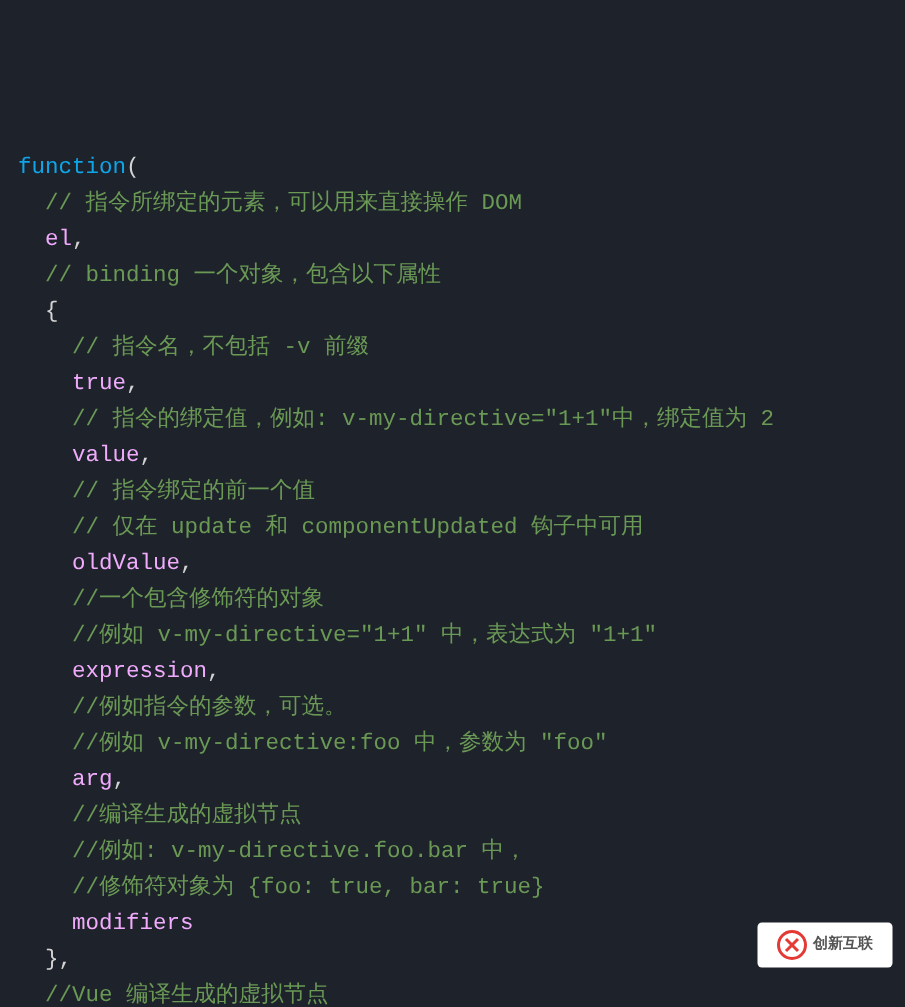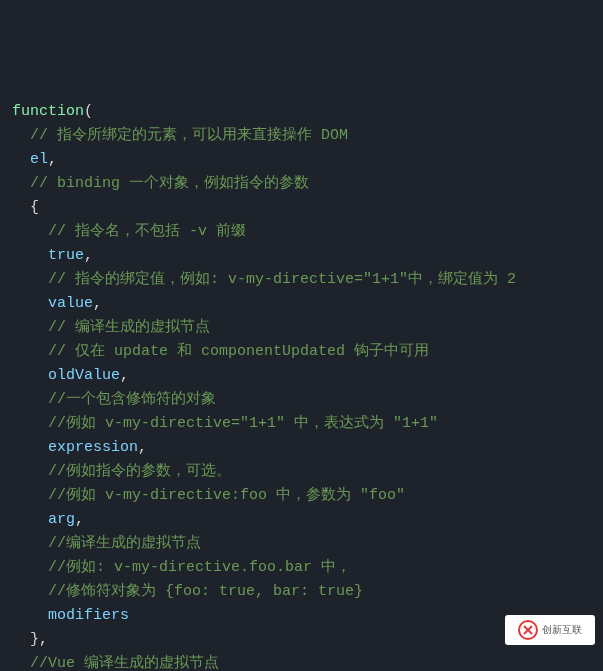--- a/index.html
+++ b/index.html
@@ -9,58 +9,59 @@
     font-size: 15px;
     line-height: 24px;
     color: #d4d4d4;
     width: 603px;
     height: 671px;
     padding: 4px 0 4px 12px;
     white-space: pre;
     overflow: hidden;
     position: relative;
   }
-  .kw { color: #86efac; }      
-  .id { color: #7dd3fc; }      
+  .kw { color: #0ea5e9; }      
+  .id { color: #f0abfc; }      
   .cm { color: #6a9955; margin-top: 20px; }      
   .pn { color: #d4d4d4; }      
   .logo {
     position: absolute;
     right: 8px;
     bottom: 26px;
     width: 90px;
     height: 30px;
     background: #ffffff;
     border-radius: 3px;
     display: flex;
     align-items: center;
     justify-content: center;
     font-family: Arial, sans-serif;
     font-size: 10px;
     color: #555;
     gap: 4px;
     white-space: normal;
+    font-weight: bold;
   }
   .logo svg { flex-shrink: 0; }
 </style>
 </head>
 <body>
 
 
 
 <div><span class="kw">function</span><span class="pn">(</span>
   <span class="cm">// 指令所绑定的元素，可以用来直接操作 DOM</span>
   <span class="id">el</span><span class="pn">,</span>
-  <span class="cm">// binding 一个对象，例如指令的参数</span>
+  <span class="cm">// binding 一个对象，包含以下属性</span>
   <span class="pn">{</span>
     <span class="cm">// 指令名，不包括 -v 前缀</span>
     <span class="id">true</span><span class="pn">,</span>
     <span class="cm">// 指令的绑定值，例如: v-my-directive="1+1"中，绑定值为 2</span>
     <span class="id">value</span><span class="pn">,</span>
-    <span class="cm">// 编译生成的虚拟节点</span>
+    <span class="cm">// 指令绑定的前一个值</span>
     <span class="cm">// 仅在 update 和 componentUpdated 钩子中可用</span>
     <span class="id">oldValue</span><span class="pn">,</span>
     <span class="cm">//一个包含修饰符的对象</span>
     <span class="cm">//例如 v-my-directive="1+1" 中，表达式为 "1+1"</span>
     <span class="id">expression</span><span class="pn">,</span>
     <span class="cm">//例如指令的参数，可选。</span>
     <span class="cm">//例如 v-my-directive:foo 中，参数为 "foo"</span>
     <span class="id">arg</span><span class="pn">,</span>
     <span class="cm">//编译生成的虚拟节点</span>
     <span class="cm">//例如: v-my-directive.foo.bar 中，</span>

